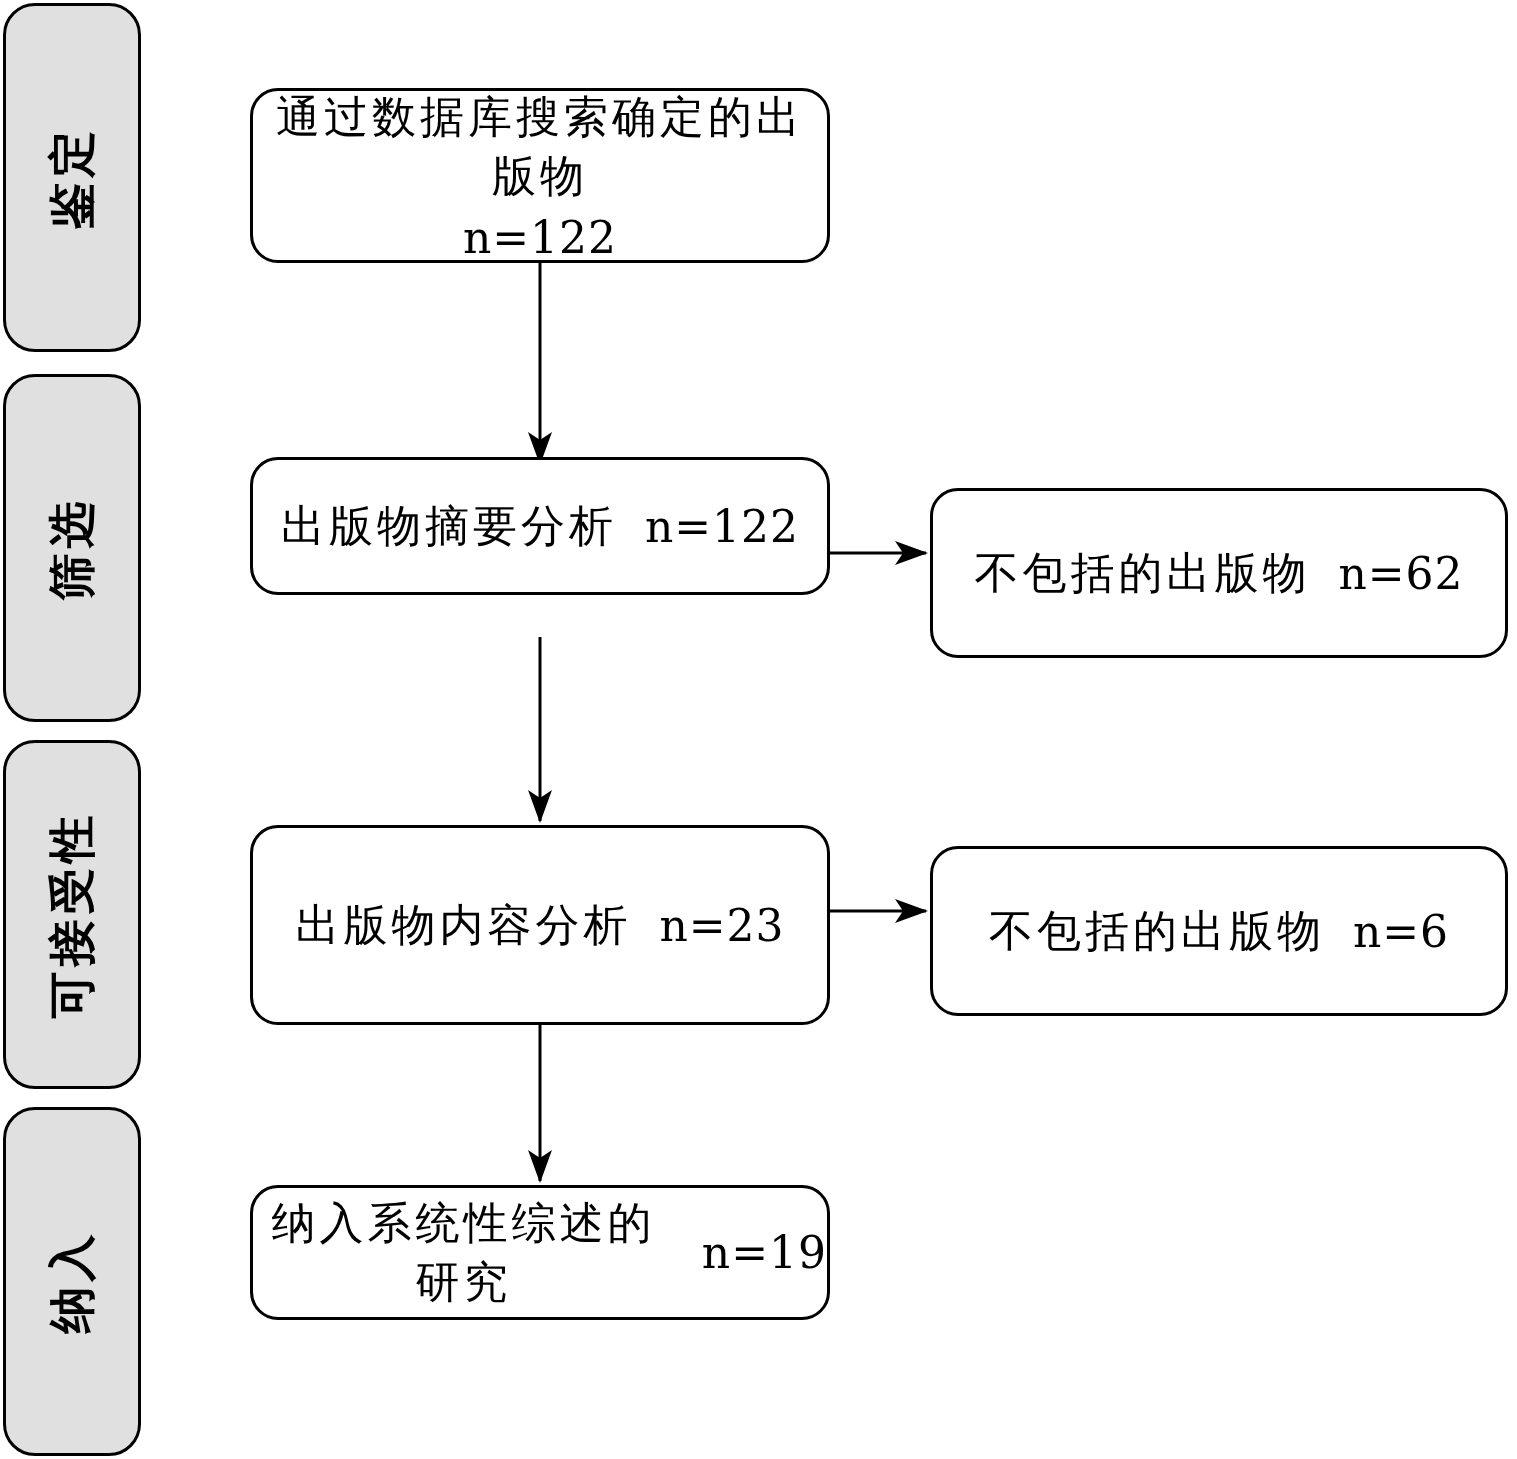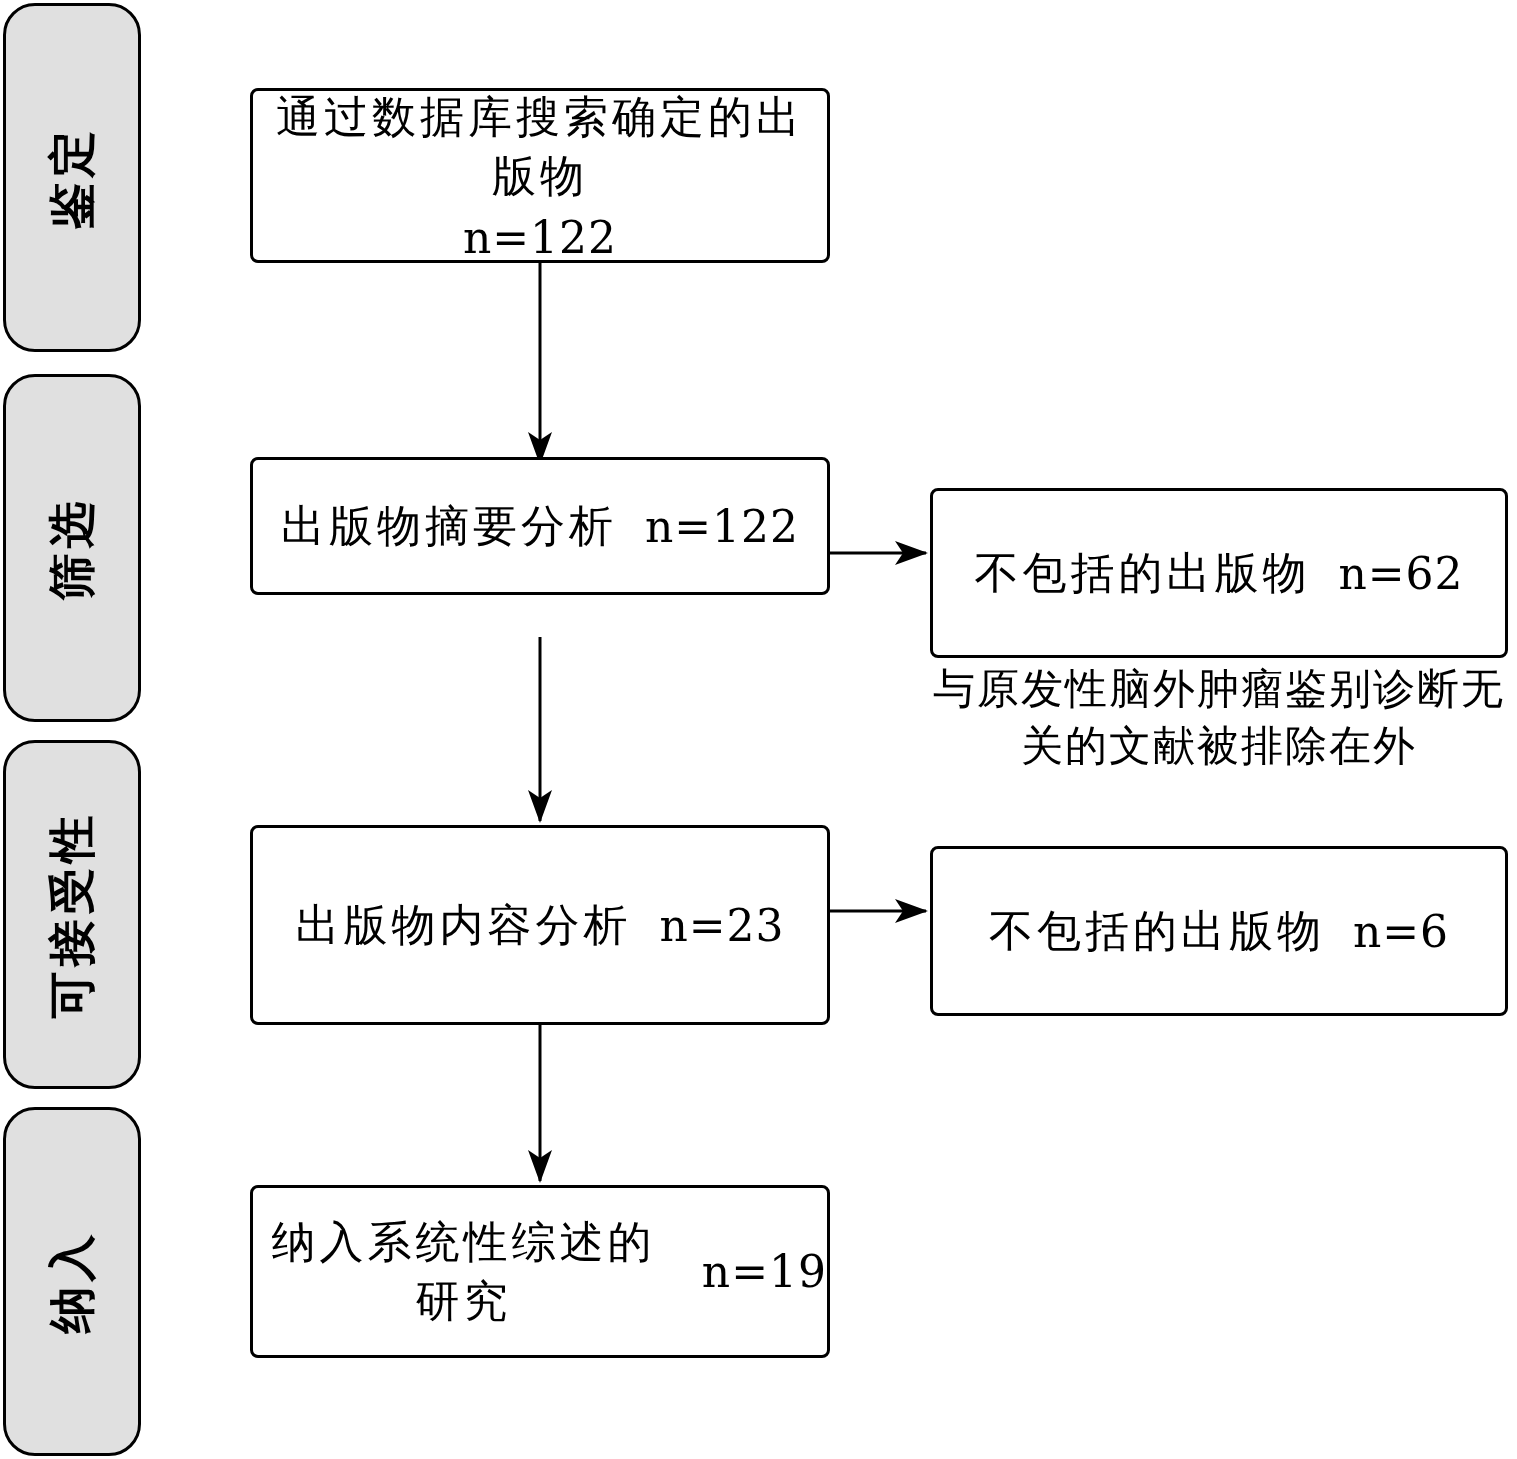--- a/index.html
+++ b/index.html
@@ -38,34 +38,34 @@
     font-weight: bold;
     font-size: 47px;
     letter-spacing: 5px;
   }
 
   
   .box {
     position: absolute;
     background: #ffffff;
     border: 3px solid #000000;
-    border-radius: 8px;
+    border-radius: 28px;
     display: flex;
     align-items: center;
     justify-content: center;
     font-size: 44px;
     letter-spacing: 4px;
     text-align: center;
   }
   .main-col  { left: 250px; width: 580px; }
   .right-col { left: 930px; width: 578px; margin-top: 21px; }
   .box-a { top: 88px;   height: 175px; flex-direction: column; row-gap: 6px; }
   .box-b { top: 457px;  height: 138px; }
   .box-c { top: 825px;  height: 200px; }
-  .box-d { top: 1185px; height: 173px; }
+  .box-d { top: 1185px; height: 135px; }
   .box-e { top: 467px;  height: 170px; }
   .box-f { top: 825px;  height: 170px; }
   .count { margin-left: 28px; letter-spacing: 1px; text-align: center; }
   .box-a .count { margin-left: 0; }
 
   
   .caption {
     position: absolute;
     left: 930px;
     width: 578px;
@@ -134,20 +134,19 @@
 
   <div class="box main-col box-d">
     <span>纳入系统性综述的研究</span>
     <span class="count">n=19</span>
   </div>
 
   <div class="box right-col box-e">
     <span>不包括的出版物</span>
     <span class="count">n=62</span>
   </div>
-  <div class="caption caption-1">与原发性脑外肿瘤鉴别诊断无关的文献被排除在外</div>
 
   <div class="box right-col box-f">
     <span>不包括的出版物</span>
     <span class="count">n=6</span>
   </div>
 
 </div>
 
 </body></html>

